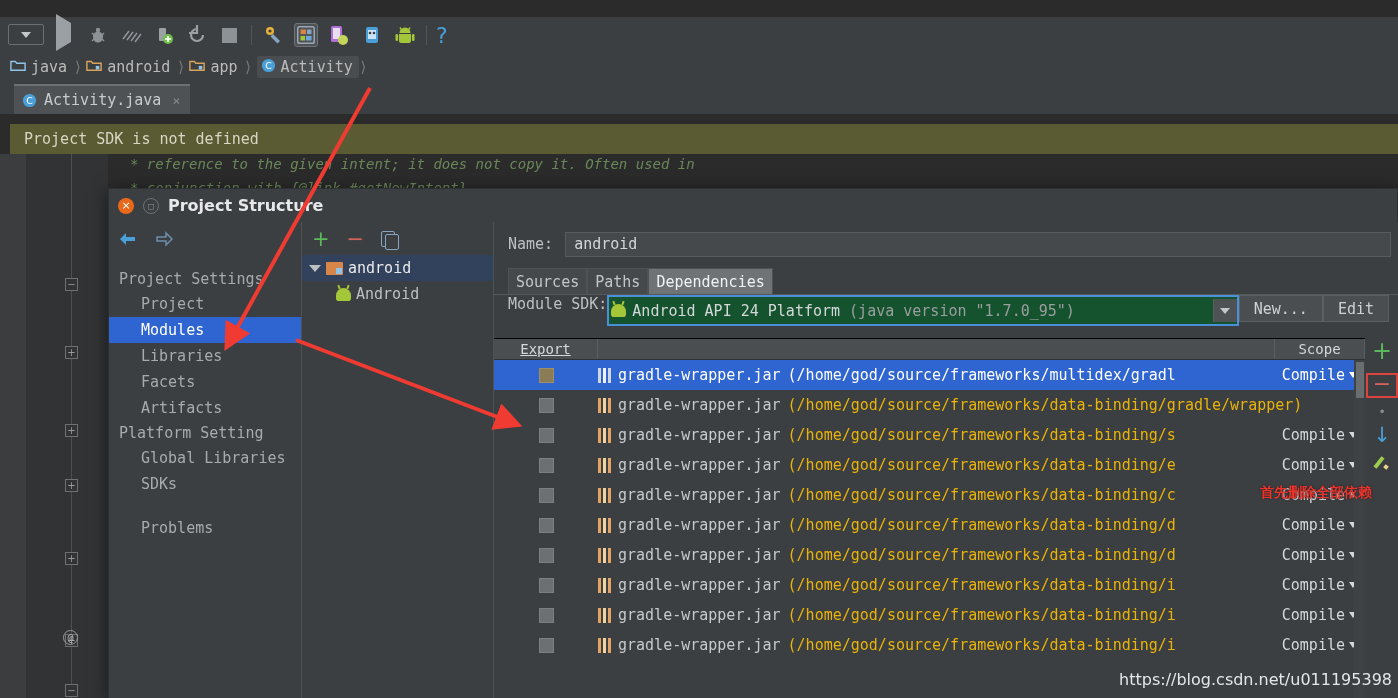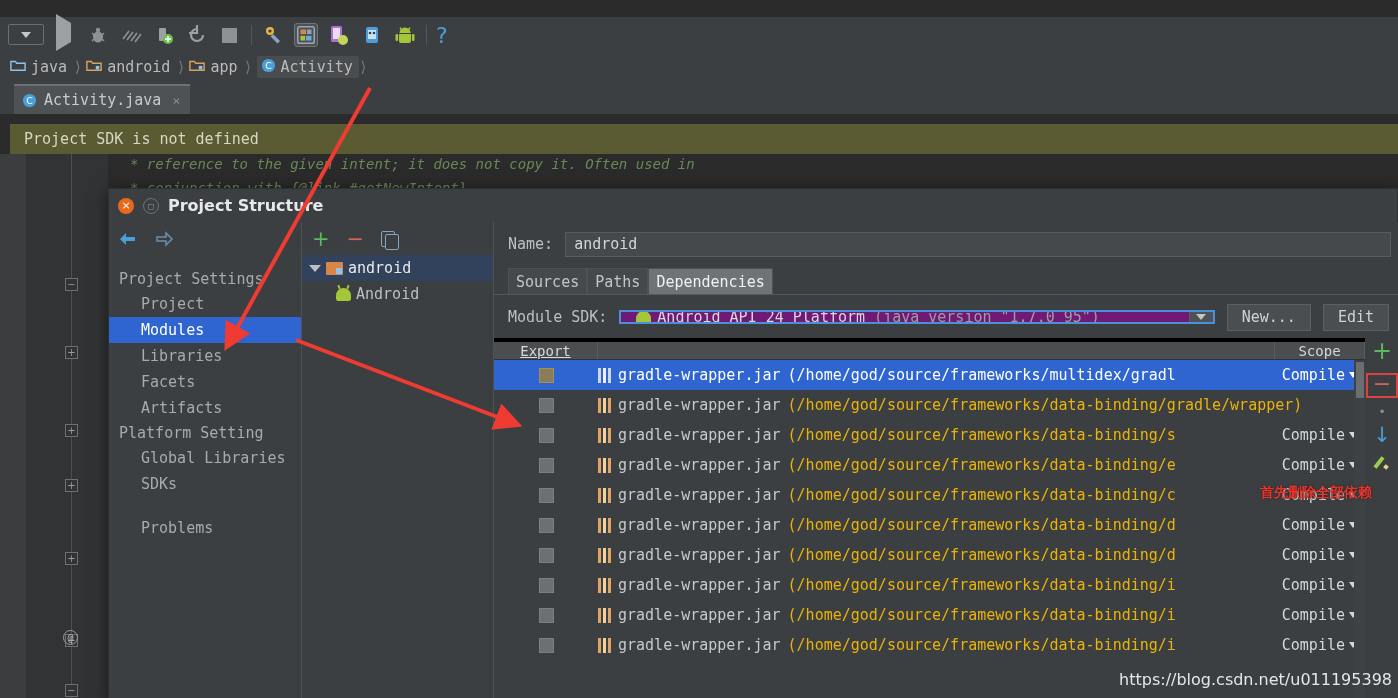--- a/index.html
+++ b/index.html
@@ -178,41 +178,41 @@
   }
   .tabs-row { display: flex; align-items: flex-end; height: 28px; padding-left: 14px; gap: 0; }
   .dtab {
     height: 26px; padding: 0 7px; color: #c3c6c9; font-size: 15px;
     display: flex; align-items: center; background: #45494b; border: 1px solid #4f5254;
     border-bottom: none; white-space: nowrap;
   }
   .dtab.act { background: #6f7376; color: #f0f2f3; }
   .tabs-underline { height: 1px; background: #55595b; margin: 0 0 0 0; }
 
-  .sdk-row { display: flex; align-items: center; height: 44px; padding: 0 10px 0 14px; gap: 12px; }
+  .sdk-row { display: flex; align-items: flex-start; height: 44px; padding: 0 10px 0 14px; gap: 0; }
   .sdk-combo {
-    flex: 1; height: 14px; background: #701a75; border: 2px solid #4a90d9;
-    display: flex; align-items: center; gap: 6px; padding-left: 15px; overflow: hidden;
+    flex: 1; height: 31px; background: #14532d; border: 2px solid #4a90d9;
+    display: flex; align-items: center; gap: 6px; padding-left: 2px; overflow: hidden;
   }
   .sdk-text { color: #d5d8da; font-size: 15px; white-space: nowrap; }
   .sdk-text .dim { color: #9b9ea1; }
   .sdk-arrow {
     margin-left: auto; width: 24px; height: 23px; background: #4e5254;
     border-left: 1px solid #5a5e60; display: flex; align-items: center; justify-content: center;
   }
   .btn-gray {
     height: 27px; padding: 0 14px; background: #4a4e50; border: 1px solid #5c6062;
     color: #d0d3d5; font-size: 15px; display: flex; align-items: center;
     white-space: nowrap; font-family: "DejaVu Sans Mono", monospace;
   }
 
   
   .table-wrap { position: absolute; left: 0; right: 0; top: 116px; bottom: 0; display: flex; }
   .table-main { flex: 1; position: relative; overflow: hidden; }
-  .thead { display: flex; height: 22px; background: #4a4e50; border-top: 4px solid #000000; border-bottom: 1px solid #2f3234; }
+  .thead { display: flex; height: 22px; background: #4a4e50; border-top: 1px solid #000000; border-bottom: 1px solid #2f3234; }
   .th { color: #d6d9db; font-size: 14px; display: flex; align-items: center; justify-content: center; border-right: 1px solid #5a5e60; }
   .th-export { width: 104px; text-decoration: underline; }
   .th-mid { flex: 1; }
   .th-scope { width: 90px; }
   .trow { display: flex; align-items: center; height: 30px; position: relative; }
   .trow.sel { background: #2f65d0; }
   .cb-cell { width: 104px; display: flex; align-items: center; justify-content: center; }
   .cb {
     width: 15px; height: 15px; background: #6c7073; border: 1px solid #7b7f82;
   }

